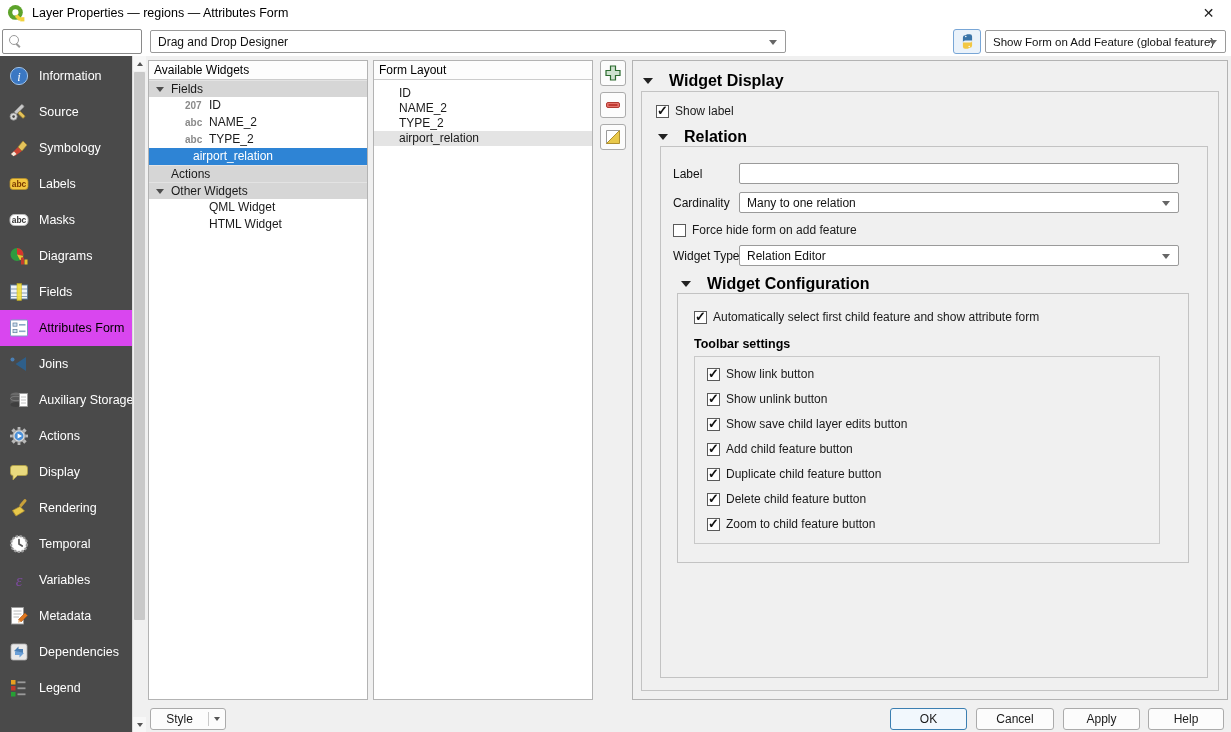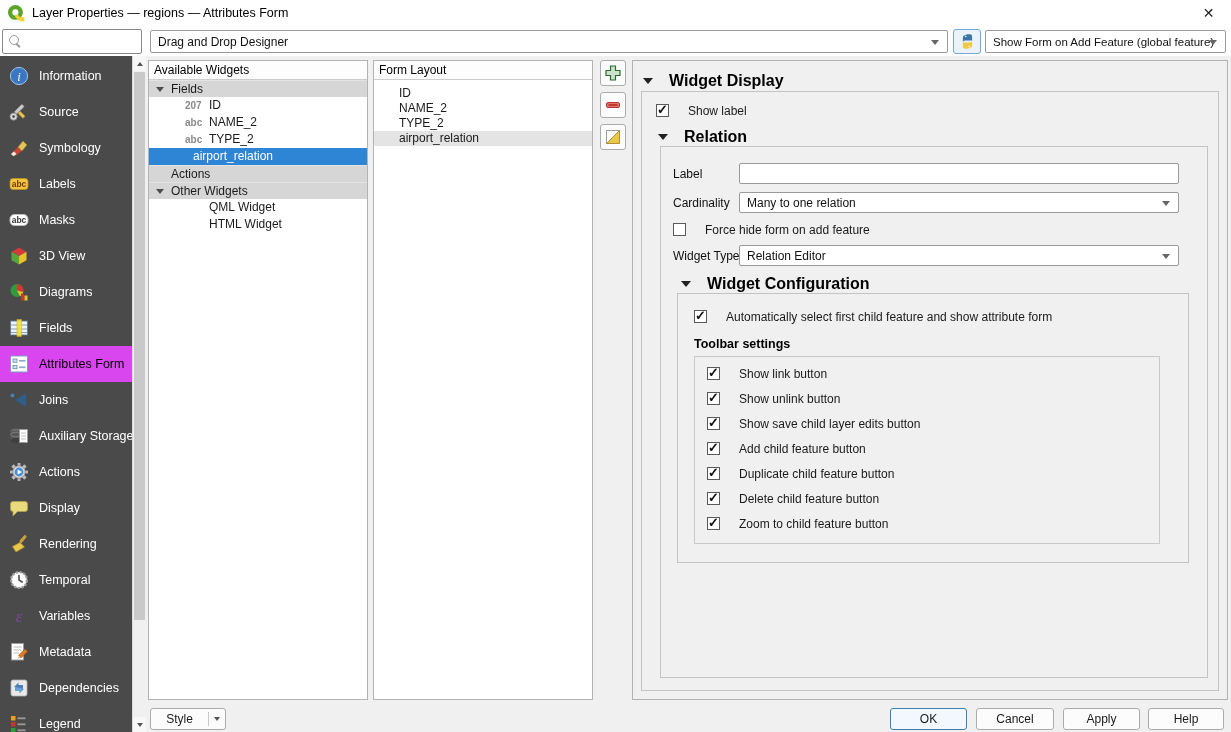--- a/index.html
+++ b/index.html
@@ -22,21 +22,21 @@
 
   
   .toolbar { left:0; top:26px; width:1231px; height:30px; background:#ffffff; }
   .searchbox { position:absolute; left:2px; top:3px; width:140px; height:25px; background:#fff; border:1px solid #8a8a8a; border-radius:2px; display:flex; align-items:center; }
   .searchbox input { border:none; outline:none; width:108px; height:20px; font-family:"Liberation Sans",sans-serif; font-size:12px; }
   .mag { width:13px; height:13px; margin:0 4px 0 6px; position:relative; }
   .mag::before { content:""; position:absolute; left:0; top:0; width:8px; height:8px; border:1.6px solid #9a9a9a; border-radius:50%; }
   .mag::after { content:""; position:absolute; left:8px; top:8px; width:5px; height:1.6px; background:#9a9a9a; transform:rotate(45deg); transform-origin:0 0; }
   .combo { position:absolute; background:#fff; border:1px solid #9a9a9a; border-radius:2px; display:flex; align-items:center; padding-left:7px; color:#111; }
   .combo .carr { position:absolute; right:8px; top:50%; margin-top:-2px; width:0; height:0; border-left:4px solid transparent; border-right:4px solid transparent; border-top:5px solid #666; }
-  .combo-designer { left:150px; top:4px; width:798px; height:23px; }
+  .combo-designer { left:150px; top:4px; width:636px; height:23px; }
   .combo-global { left:985px; top:4px; width:241px; height:23px; }
   .py-btn { position:absolute; left:953px; top:3px; width:28px; height:25px; background:#eaf2fa; border:1px solid #78a6d6; border-radius:3px; display:flex; align-items:center; justify-content:center; }
 
   
   .sidebar { left:0; top:56px; width:132px; height:676px; background:#4a4a4a; overflow:hidden; }
   .side-item { height:36px; display:flex; align-items:center; padding-left:9px; gap:10px; color:#fff; font-size:12.5px; white-space:nowrap; cursor:default; }
   .side-item.selected { background:#d946ef; color:#000; }
   .side-item svg { flex:0 0 20px; }
 
   .side-scroll { left:132px; top:56px; width:13px; height:676px; background:#f0f0f0; border-left:1px solid #dcdcdc; }
@@ -63,21 +63,21 @@
   .fl-sel { background:#e4e4e4; }
 
   
   .mid-btn { position:absolute; left:600px; width:26px; height:26px; background:#fcfcfc; border:1px solid #ababab; border-radius:3px; display:flex; align-items:center; justify-content:center; }
 
   
   .right-panel { left:632px; top:60px; width:596px; height:640px; background:#f0f0f0; border:1px solid #b3b3b3; }
   .grp-head { position:absolute; display:flex; align-items:center; gap:16px; font-weight:bold; font-size:16px; color:#000; cursor:default; }
   .grp-head .tri { width:0; height:0; border-left:5px solid transparent; border-right:5px solid transparent; border-top:6px solid #222; }
   .frame { position:absolute; border:1px solid #c3c3c3; }
-  .cb-row { position:absolute; display:flex; align-items:flex-start; gap:19px; cursor:default; }
+  .cb-row { position:absolute; display:flex; align-items:flex-end; gap:6px; cursor:default; }
   .cb { width:13px; height:13px; background:#fff; border:1px solid #5a5a5a; position:relative; flex:0 0 13px; }
   .cb.checked::after { content:"\2713"; position:absolute; left:0px; top:-3px; font-size:13px; font-weight:bold; color:#111; }
   .fld-label { position:absolute; color:#111; }
   .txt-input { position:absolute; background:#fff; border:1px solid #9a9a9a; border-radius:2px; height:21px; padding-left:5px; font-family:"Liberation Sans",sans-serif; font-size:12px; outline:none; }
   .bold-label { position:absolute; font-weight:bold; font-size:12.5px; color:#000; }
 
   
   .style-btn { left:150px; top:708px; width:76px; height:22px; background:#fcfcfc; border:1px solid #ababab; border-radius:3px; display:flex; align-items:center; }
   .style-btn .lbl { flex:1; text-align:center; }
   .style-btn .sep { width:1px; height:14px; background:#c9c9c9; }
@@ -162,28 +162,20 @@
   </div>
 
   <div class="side-item">
     <svg width="20" height="20" viewBox="0 0 20 20">
         <rect x="1" y="4.5" width="18" height="11" rx="4.5" fill="#ffffff" stroke="#bdbdbd" stroke-width="1"></rect>
         <text x="10" y="13.4" font-size="8.5" font-weight="bold" fill="#3a3a3a" text-anchor="middle">abc</text>
       </svg>
     <span>Masks</span>
   </div>
 
-  <div class="side-item">
-    <svg width="20" height="20" viewBox="0 0 20 20">
-        <path d="M10 1.5 L17.5 5.8 L10 10 L2.5 5.8 Z" fill="#d23b3b"></path>
-        <path d="M2.5 5.8 L10 10 L10 18.5 L2.5 14.2 Z" fill="#57a639"></path>
-        <path d="M17.5 5.8 L10 10 L10 18.5 L17.5 14.2 Z" fill="#e8c22e"></path>
-      </svg>
-    <span>3D View</span>
-  </div>
 
   <div class="side-item">
     <svg width="20" height="20" viewBox="0 0 20 20">
         <circle cx="8" cy="8.5" r="6.5" fill="#2e9b3f"></circle>
         <path d="M8 8.5 L8 2 A6.5 6.5 0 0 1 14.3 10 Z" fill="#d8352e"></path>
         <path d="M8 8.5 L14.3 10 A6.5 6.5 0 0 1 11 14.3 Z" fill="#e8c22e"></path>
         <rect x="12" y="11.5" width="3" height="7" fill="#c23a2e"></rect>
         <rect x="15.5" y="13.5" width="3" height="5" fill="#e8c22e"></rect>
       </svg>
     <span>Diagrams</span>

